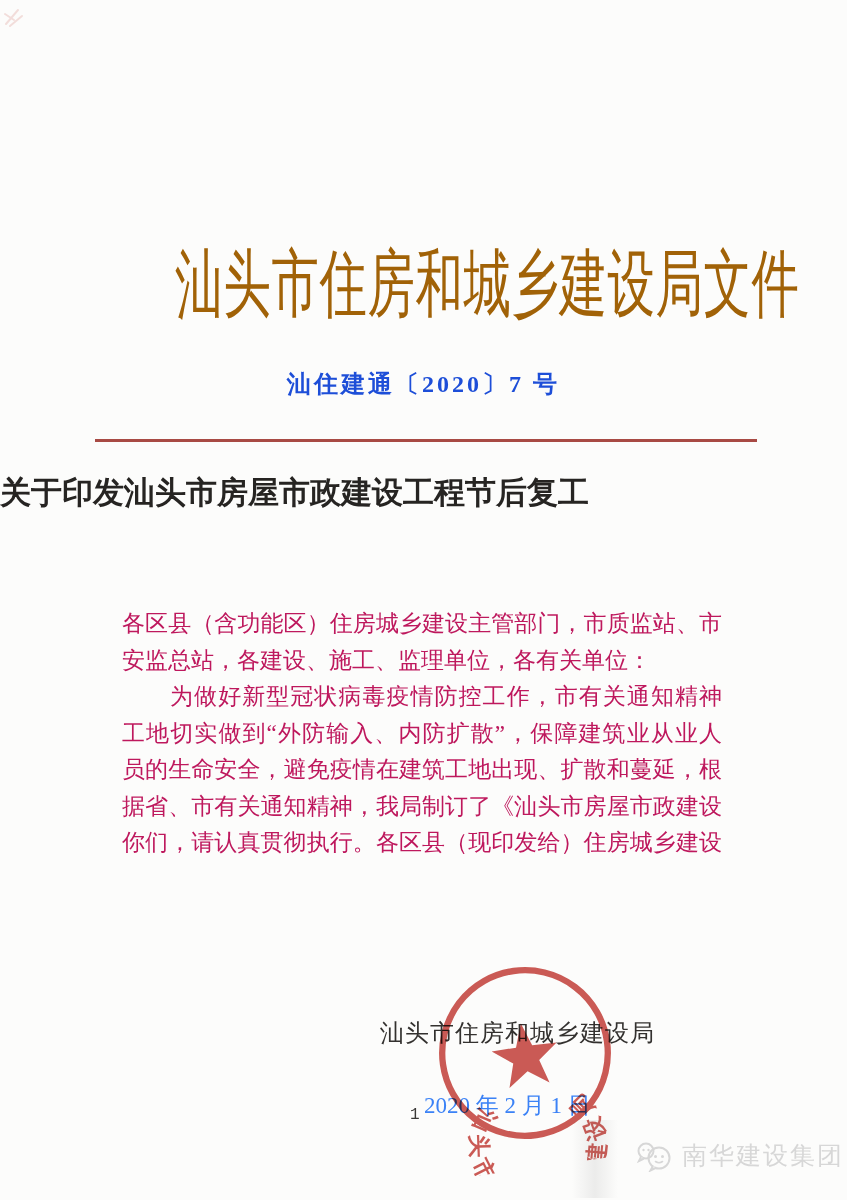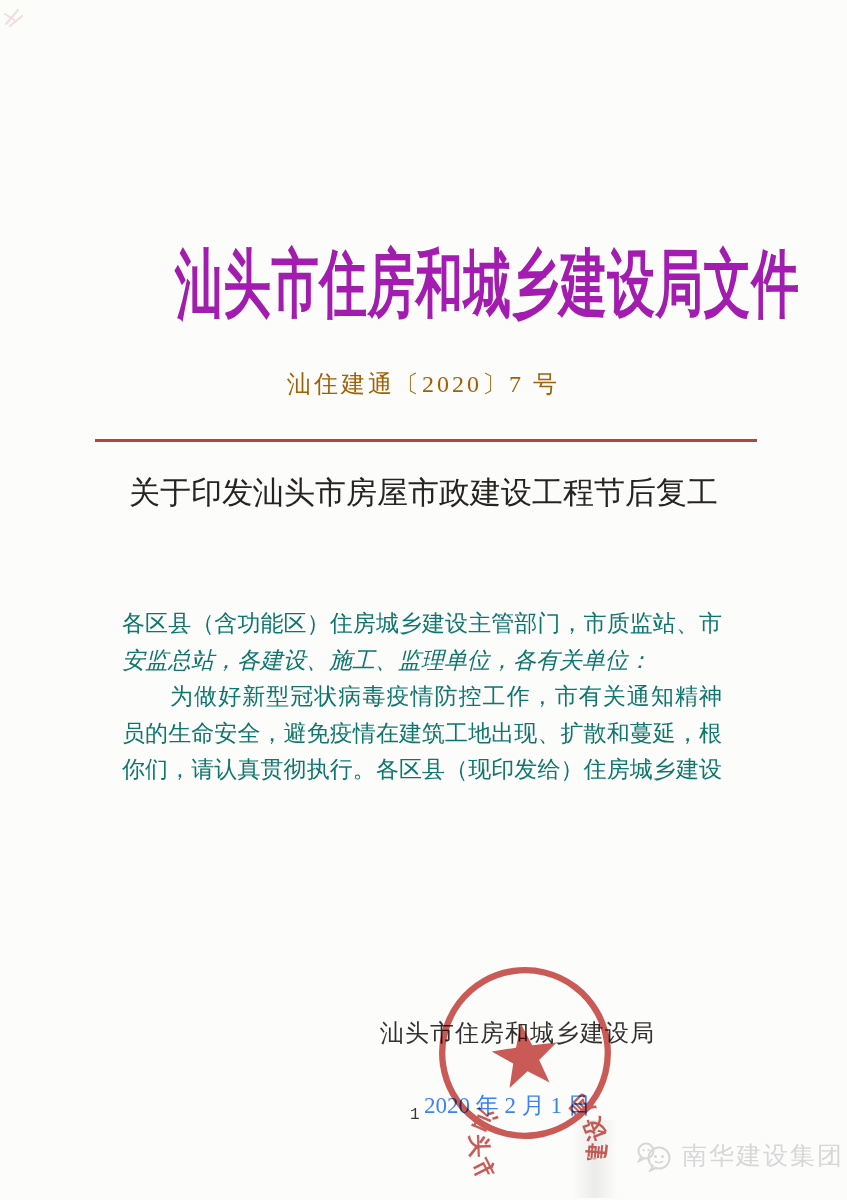--- a/index.html
+++ b/index.html
@@ -25,86 +25,85 @@
 
   
   .letterhead {
     position: absolute;
     top: 236px;
     left: 0;
     width: 100%;
     text-align: center;
     font-size: 74px;
     line-height: 96px;
-    font-weight: bold;
-    color: #a21caf;
+    font-weight: normal;
+    color: #a16207;
     white-space: nowrap;
   }
   .letterhead .squeeze {
     display: inline-block;
     transform: scaleX(0.64);
     transform-origin: 50% 50%;
     letter-spacing: 1px;
   }
 
   
   .docnum {
     position: absolute;
     top: 368px;
     left: 0;
     width: 100%;
     text-align: center;
     font-size: 24px;
     letter-spacing: 3px;
-    color: #a16207;
+    color: #1d4ed8;
+    font-weight: bold;
   }
 
   
   .rule {
     position: absolute;
     top: 439px;
     left: 95px;
     width: 662px;
     height: 3px;
     background: #a84a44;
   }
 
   
   .title {
     position: absolute;
     top: 470px;
     left: 0;
     width: 100%;
-    text-align: center;
-    font-weight: normal;
+    font-weight: bold;
     font-size: 31px;
     line-height: 45px;
     color: #262422;
     letter-spacing: 0px;
   }
 
   
   .bodytext {
     position: absolute;
     top: 606px;
     left: 122px;
     width: 600px;
     font-size: 23px;
-    color: #0f766e;
+    color: #be185d;
   }
   .bline {
     height: 36.5px;
     line-height: 36.5px;
     text-align: justify;
     text-align-last: justify;
     white-space: nowrap;
   }
   .bline.last {
     text-align-last: left;
-    font-style: italic;
   }
 
   
   .sig-org {
     position: absolute;
     top: 1016px;
     left: 380px;
     font-size: 24px;
     line-height: 34px;
     letter-spacing: 1px;
@@ -187,21 +186,23 @@
   <div class="rule"></div>
 
   <div class="title">
     <div>关于印发汕头市房屋市政建设工程节后复工</div>
   </div>
 
   <div class="bodytext">
     <div class="bline">各区县（含功能区）住房城乡建设主管部门，市质监站、市</div>
     <div class="bline last">安监总站，各建设、施工、监理单位，各有关单位：</div>
     <div class="bline">　　为做好新型冠状病毒疫情防控工作，市有关通知精神</div>
+    <div class="bline">工地切实做到“外防输入、内防扩散”，保障建筑业从业人</div>
     <div class="bline">员的生命安全，避免疫情在建筑工地出现、扩散和蔓延，根</div>
+    <div class="bline">据省、市有关通知精神，我局制订了《汕头市房屋市政建设</div>
     <div class="bline">你们，请认真贯彻执行。各区县（现印发给）住房城乡建设</div>
   </div>
 
   <div class="sig-org">汕头市住房和城乡建设局</div>
   <div class="sig-date">2020 年 2 月 1 日</div>
 
   <svg class="seal" viewBox="0 0 200 200">
     <defs>
       <path id="sealArc" d="M 59,141 A 58,58 0 1 0 141,141" fill="none"></path>
     </defs>

